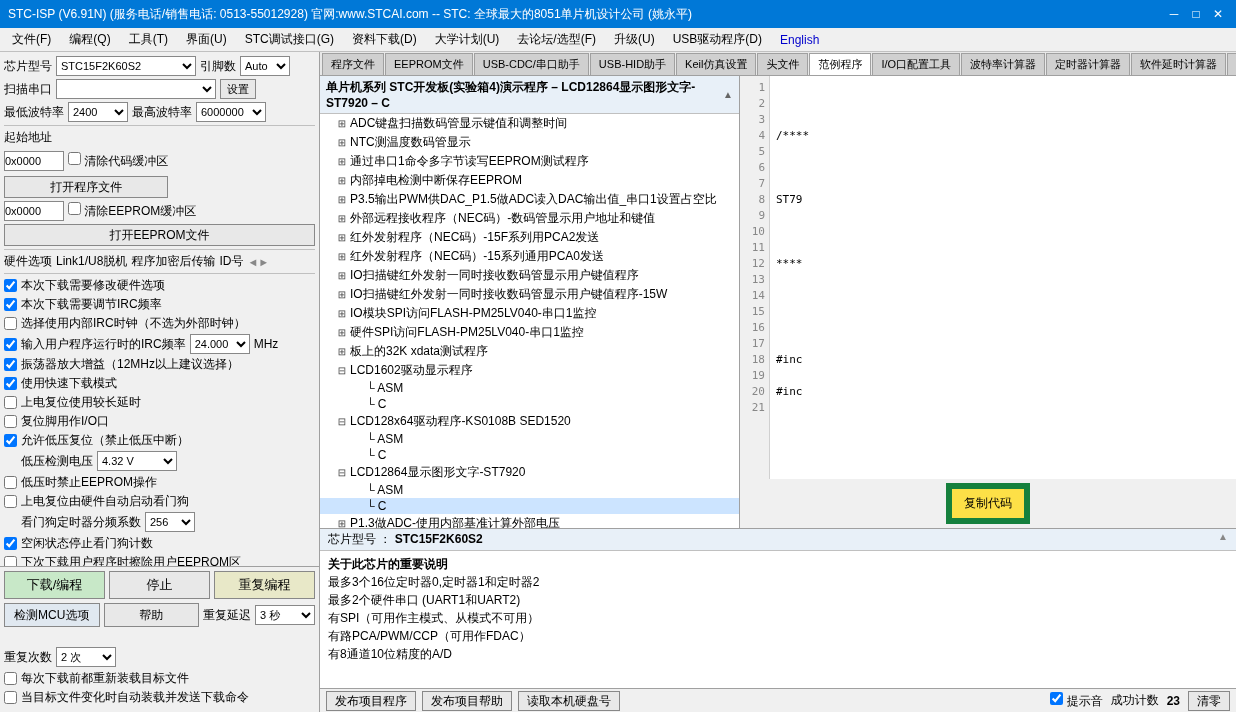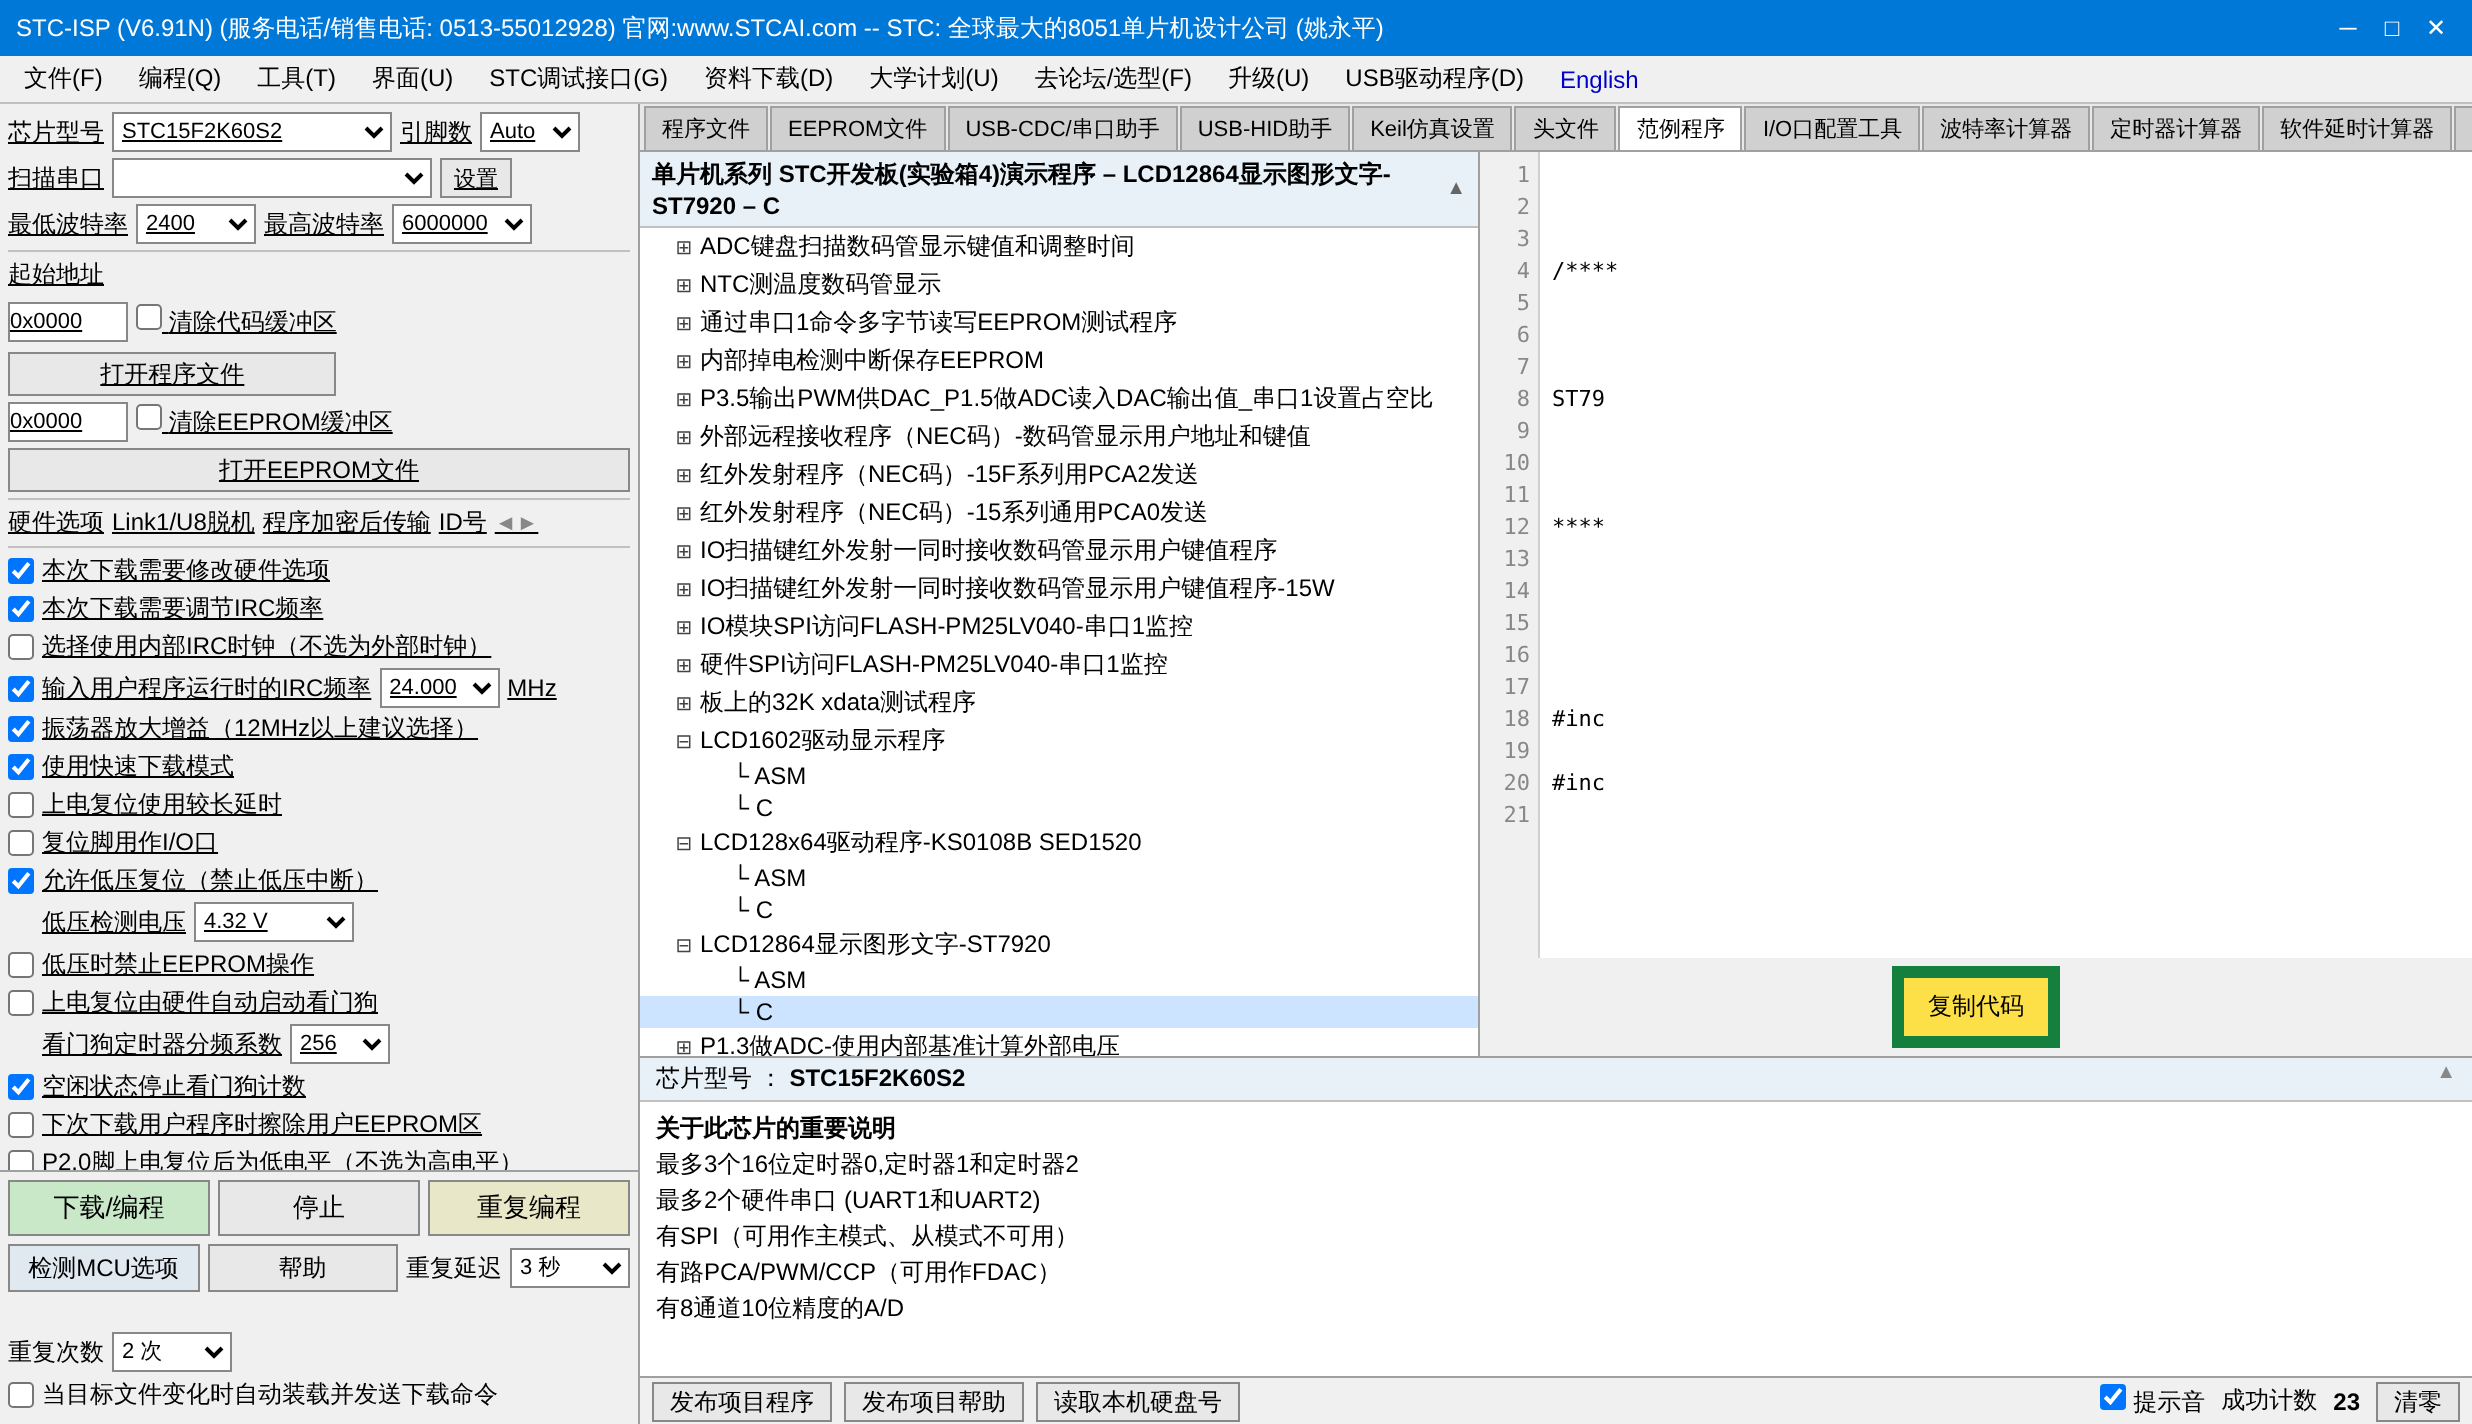--- a/index.html
+++ b/index.html
@@ -77,21 +77,20 @@
       display: flex;
       flex-direction: column;
       flex-shrink: 0;
     }
 
     .left-panel-content {
       flex: 1;
       overflow-y: auto;
       overflow-x: hidden;
       padding: 4px;
-      text-decoration: underline;
     }
 
     
     .form-row {
       display: flex;
       align-items: center;
       margin-bottom: 3px;
       gap: 4px;
     }
     .form-label {
@@ -589,20 +588,24 @@
           <option>3 秒</option>
         </select>
       </div>
       <div class="repeat-row">
         <span>重复次数</span>
         <select class="repeat-select">
           <option>2 次</option>
         </select>
       </div>
       <div class="final-checkboxes">
+        <div class="checkbox-row">
+          <input type="checkbox" style="">
+          <span>每次下载前都重新装载目标文件</span>
+        </div>
         <div class="checkbox-row">
           <input type="checkbox" style="">
           <span>当目标文件变化时自动装载并发送下载命令</span>
         </div>
       </div>
     </div>
   </div>
 
   <div class="right-panel">
 

